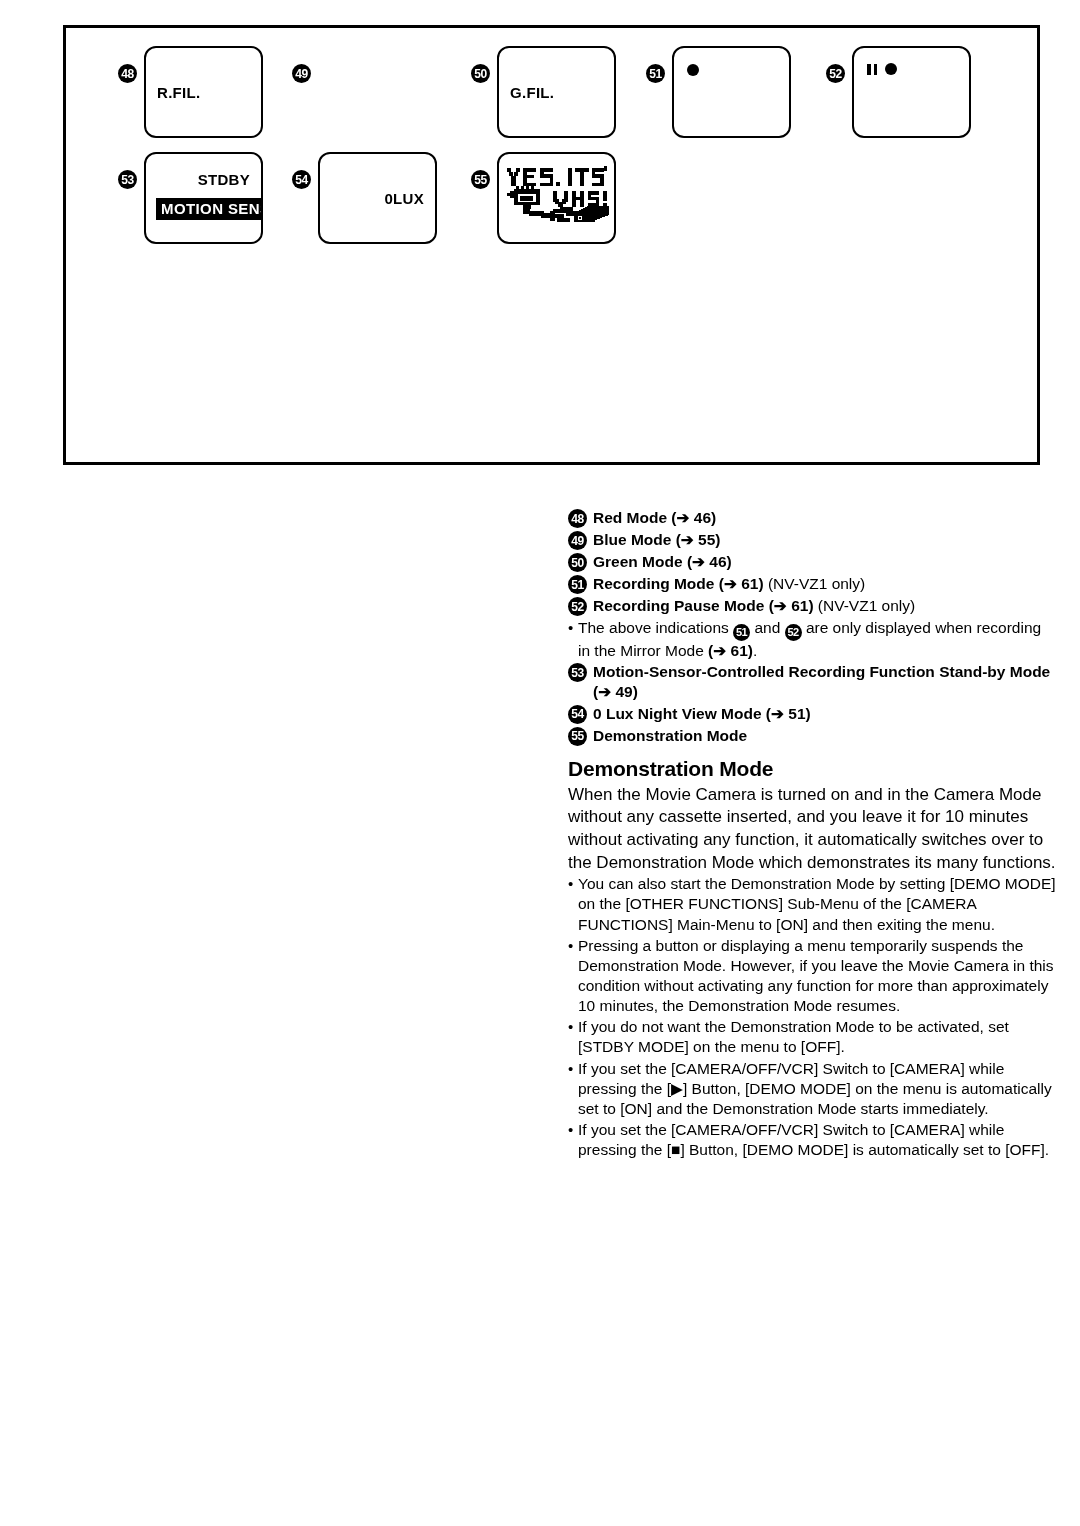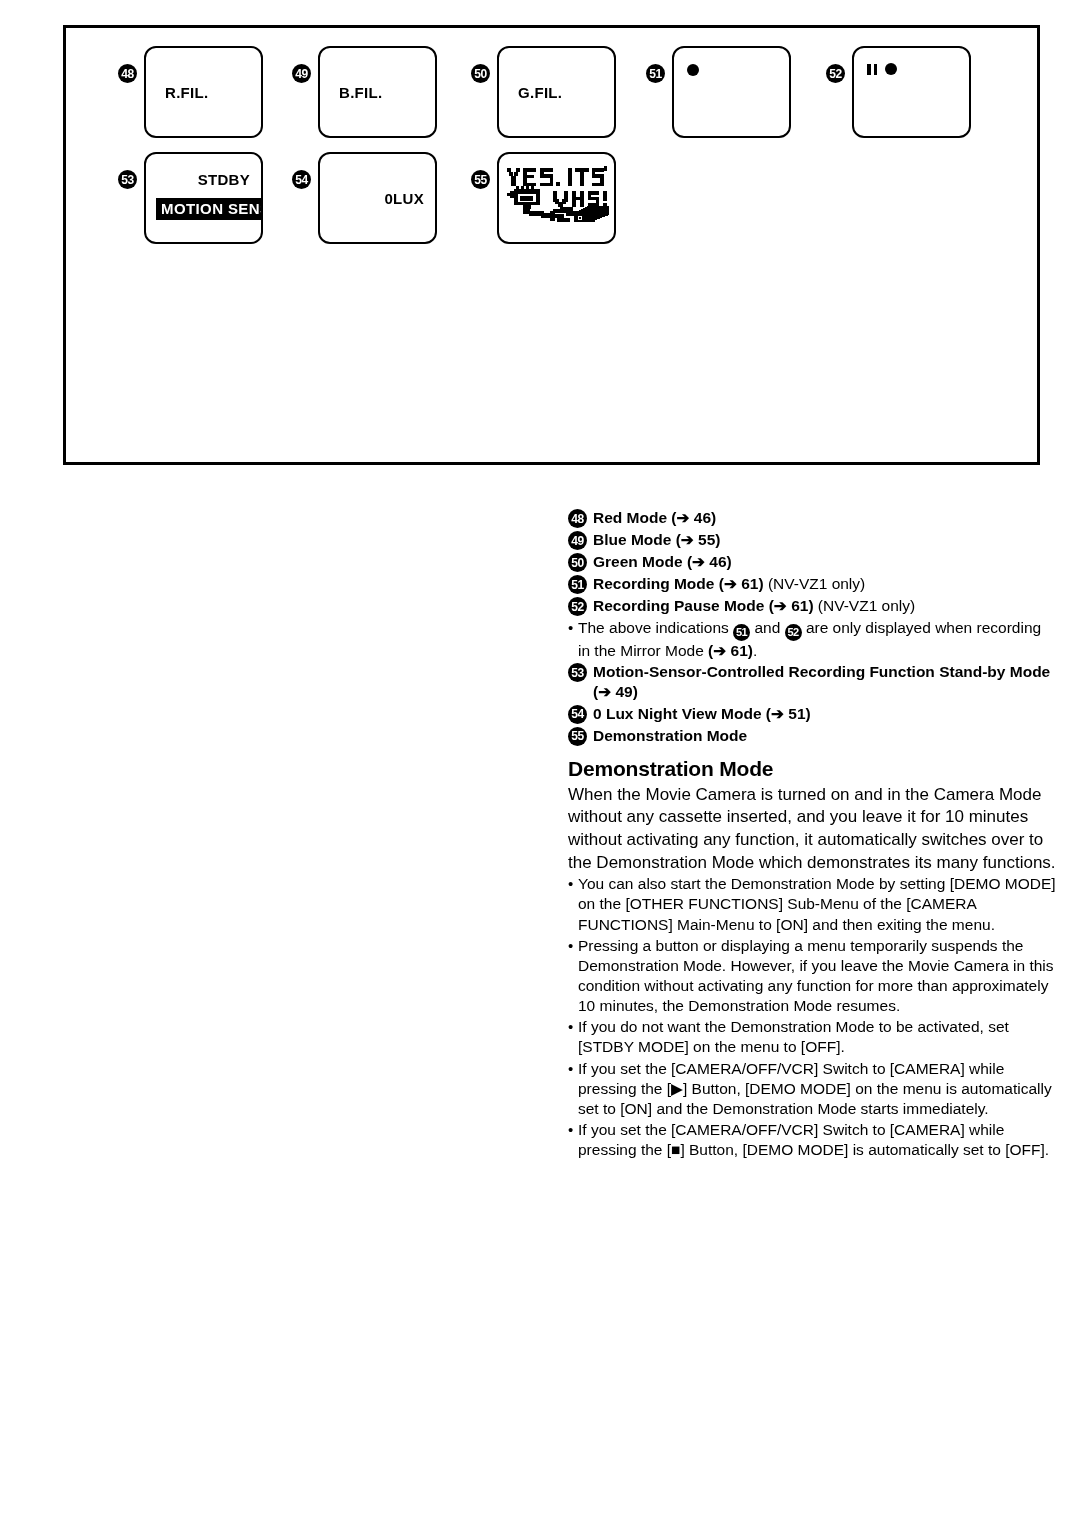--- a/index.html
+++ b/index.html
@@ -77,21 +77,20 @@
     position: absolute;
     font-family: "Liberation Sans", sans-serif;
     font-size: 15px;
     font-weight: bold;
     letter-spacing: 0.3px;
   }
   .label-left-mid {
     left: 11px;
     top: 50%;
     transform: translateY(-50%);
-    margin-left: 8px;
   }
   .label-right-upper {
     right: 11px;
     top: 17px;
   }
   .label-right-mid {
     right: 11px;
     top: 50%;
     transform: translateY(-50%);
   }
@@ -214,23 +213,20 @@
 
   <div class="panel-cell" style="left:52px; top:18px;">
     <span class="num-circle">48</span>
     <div class="lcd">
       <span class="lcd-label label-left-mid">R.FIL.</span>
     </div>
   </div>
 
   <div class="panel-cell" style="left:226px; top:18px;">
     <span class="num-circle">49</span>
-    <div class="lcd">
-      <span class="lcd-label label-left-mid">B.FIL.</span>
-    </div>
   </div>
 
   <div class="panel-cell" style="left:405px; top:18px;">
     <span class="num-circle">50</span>
     <div class="lcd">
       <span class="lcd-label label-left-mid">G.FIL.</span>
     </div>
   </div>
 
   <div class="panel-cell" style="left:580px; top:18px;">

